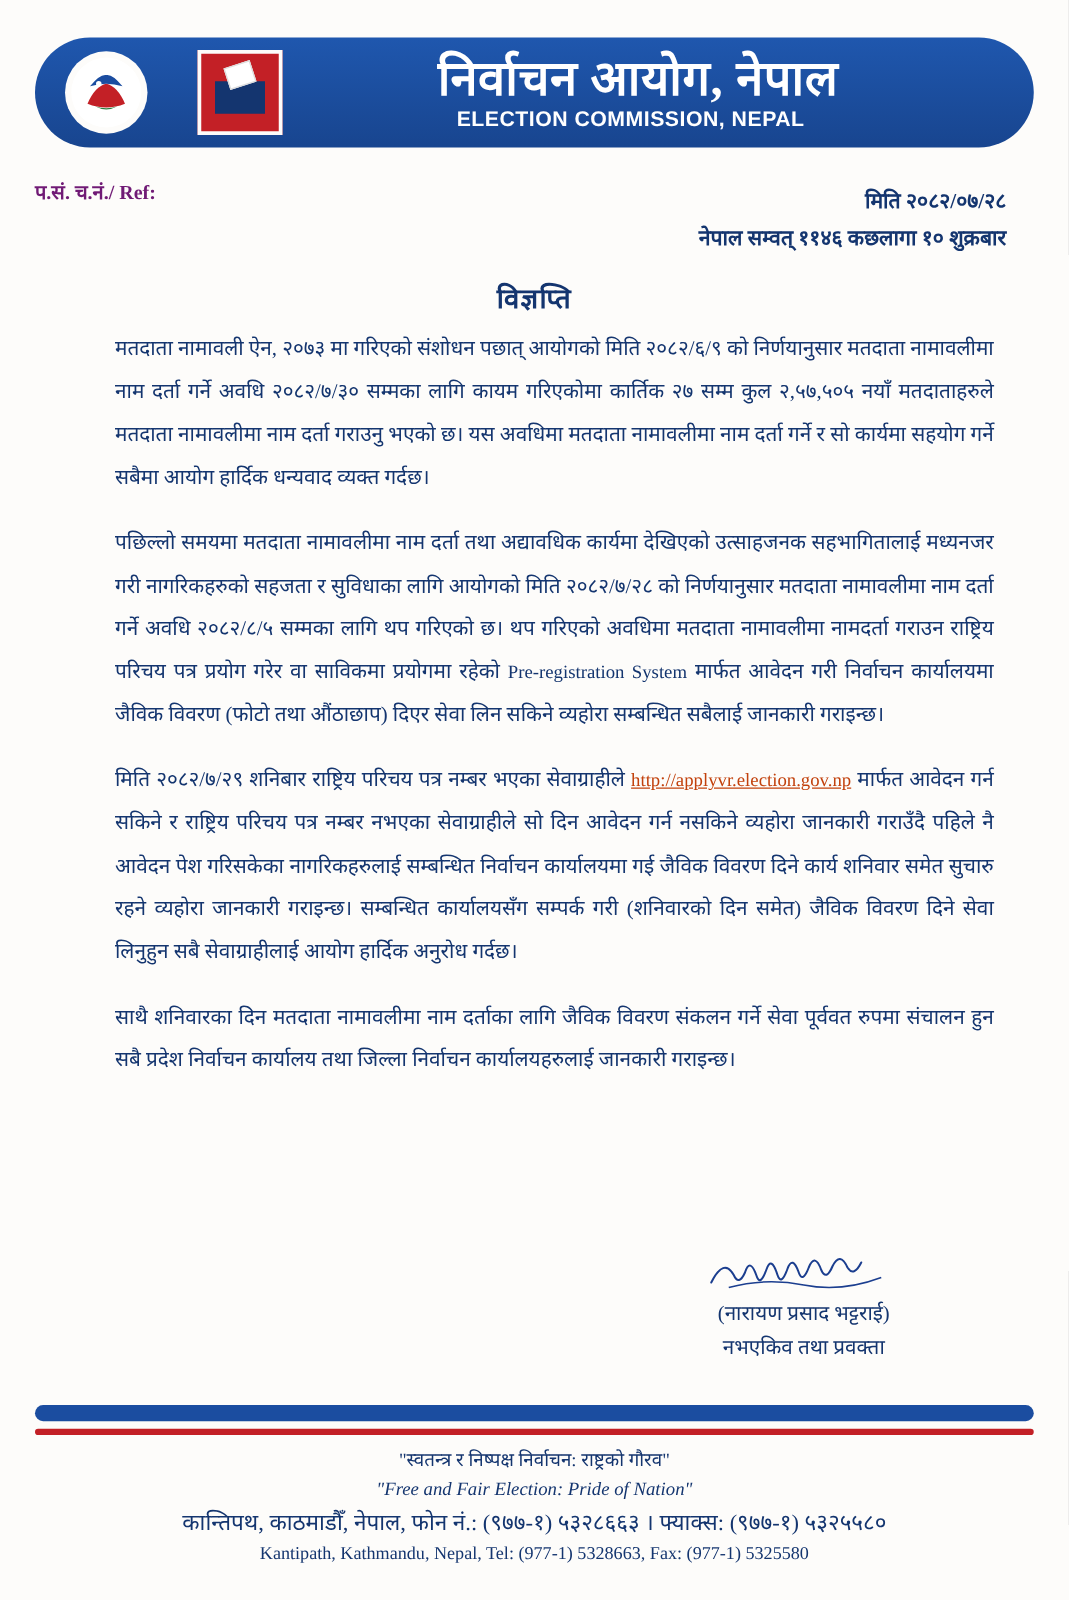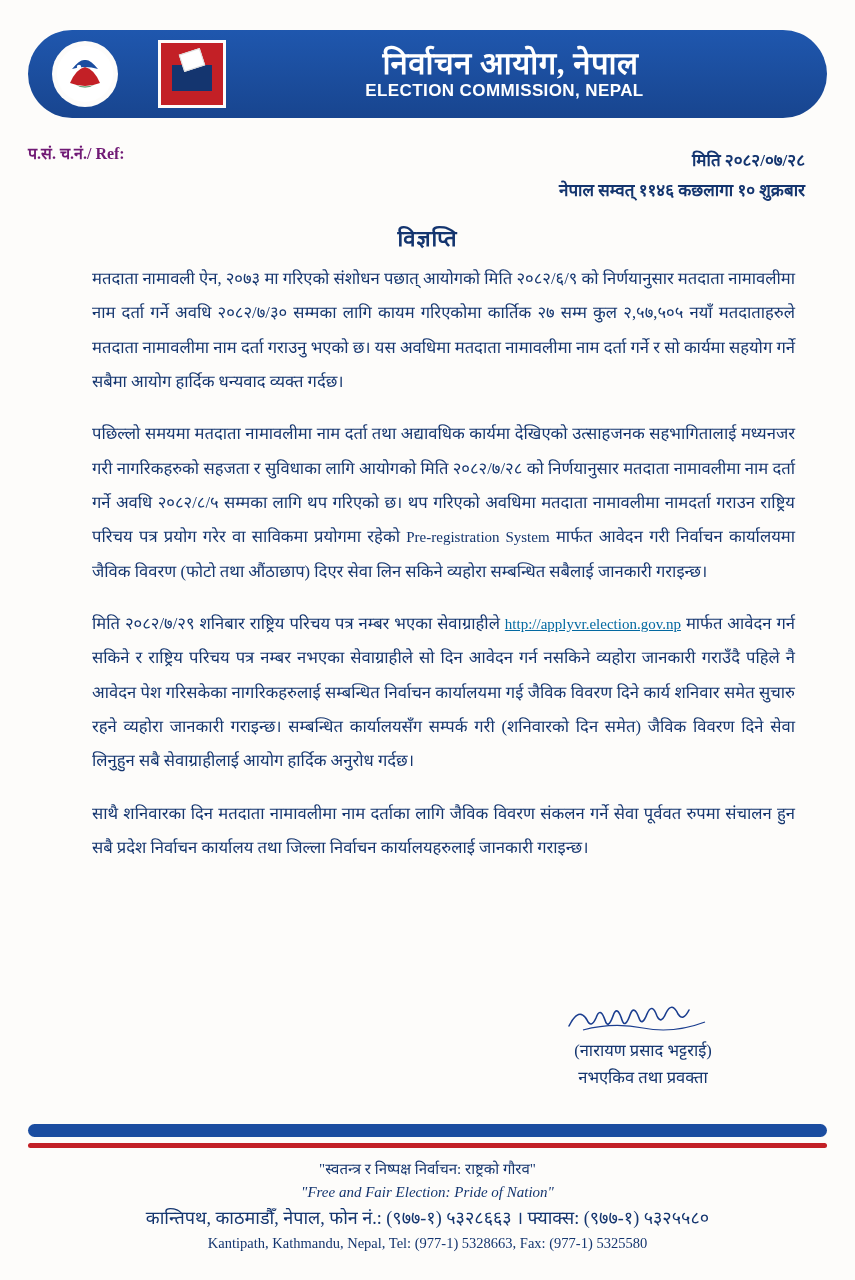--- a/index.html
+++ b/index.html
@@ -77,21 +77,21 @@
   }
 
   .title-block {
     flex: 1;
     text-align: center;
     color: #ffffff;
     line-height: 1.05;
     padding-right: 20px;
   }
   .title-np {
-    font-size: 31px;
+    font-size: 39px;
     font-weight: bold;
     letter-spacing: 0.5px;
     margin-left: 12px;
   }
   .title-en {
     font-family: "Liberation Sans", sans-serif;
     font-size: 17px;
     font-weight: bold;
     letter-spacing: 0.4px;
     margin-top: 2px;
@@ -145,21 +145,21 @@
     text-align: justify;
     text-justify: inter-word;
     text-align-last: left;
   }
   .latin {
     font-family: "Liberation Serif", serif;
     font-size: 15px;
   }
   .link {
     text-decoration: underline;
-    color: #0369a1;
+    color: #c2410c;
     font-family: "Liberation Serif", serif;
     font-size: 15px;
   }
 
   
   .signature {
     position: absolute;
     top: 1000px;
     right: 62px;
     width: 300px;

